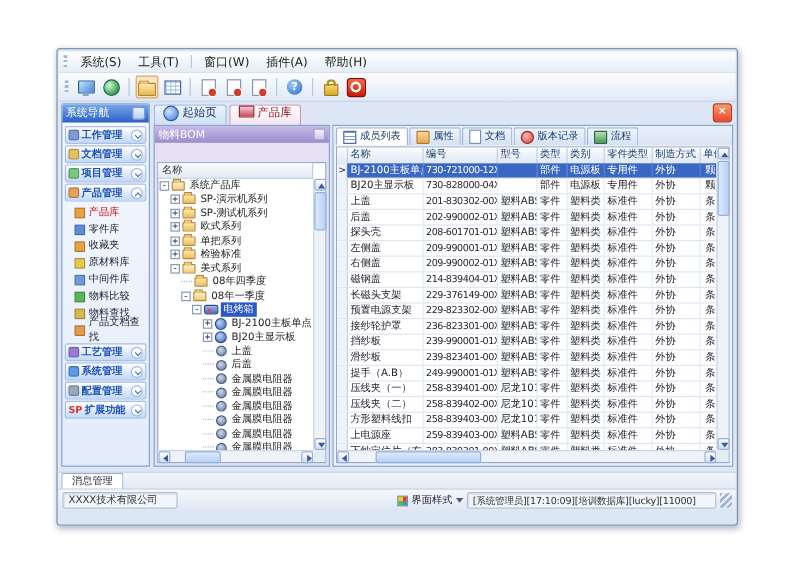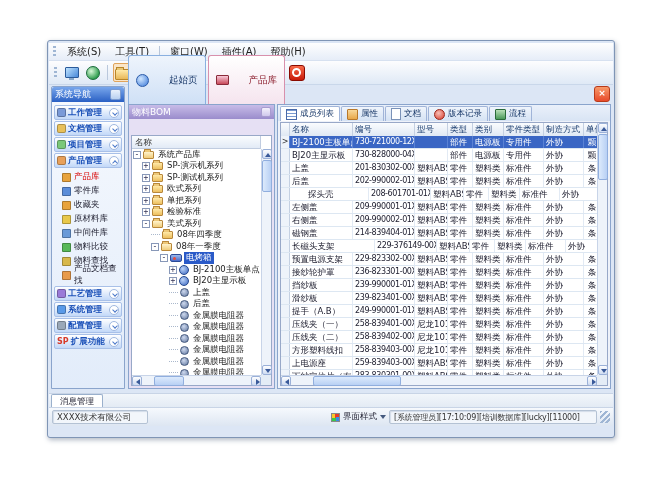--- a/index.html
+++ b/index.html
@@ -27,21 +27,21 @@
   .i-grid{width:12px;height:10px;background:#fff;border:1px solid #4a6aa8;background-image:linear-gradient(#9ab8e0 1px,transparent 1px),linear-gradient(90deg,#9ab8e0 1px,transparent 1px);background-size:4px 3.3px;}
   .i-doc{width:10px;height:12px;background:#fff;border:1px solid #8898b0;position:relative;}
   .i-doc:after{content:"";position:absolute;right:-2px;bottom:-2px;width:6px;height:6px;border-radius:50%;background:#d83a2a;border:1px solid #fff;}
   .i-help{width:13px;height:13px;border-radius:50%;background:radial-gradient(circle at 35% 30%,#9ac8f8,#2a68c8);color:#fff;font-weight:bold;font-size:9px;display:flex;align-items:center;justify-content:center;}
   .i-lock{width:10px;height:8px;background:linear-gradient(#f8d868,#d8a828);border:1px solid #a87818;border-radius:1px;position:relative;margin-top:4px;}
   .i-lock:before{content:"";position:absolute;top:-5px;left:1px;width:4px;height:4px;border:2px solid #b8901a;border-bottom:none;border-radius:4px 4px 0 0;}
   .i-power{width:14px;height:14px;border-radius:3px;background:linear-gradient(#f86a4a,#c81a0a);border:1px solid #8a0a00;display:flex;align-items:center;justify-content:center;}
   .i-power:before{content:"";width:5px;height:5px;border:2px solid #fff;border-radius:50%;}
   
   .doctabs{position:absolute;left:80px;top:45px;right:2px;height:18px;display:flex;align-items:flex-end;gap:2px;}
-  .dtab{height:16px;display:flex;align-items:center;gap:20px;padding:16px 7px;border:1px solid #8ab0e0;border-bottom:none;
+  .dtab{height:16px;display:flex;gap:3px;padding:0 7px;border:1px solid #8ab0e0;border-bottom:none;
         border-radius:3px 3px 0 0;background:linear-gradient(#eef4fc,#cfe0f6);font-size:9.5px;color:#1a3a6a;cursor:default;}
   .dtab.active{background:linear-gradient(#ffffff,#f5e4ee);border-color:#d890ac;color:#8a1a2a;}
   .i-home{width:11px;height:11px;border-radius:50%;background:radial-gradient(circle at 35% 35%,#cfe6ff,#3a78d8);border:1px solid #2a5aa8;}
   .i-product{width:11px;height:8px;background:linear-gradient(#f8c8d8,#c84a5a);border:1px solid #8a2a3a;border-radius:1px;}
   .closebtn{position:absolute;right:2px;top:0;width:14px;height:14px;border-radius:3px;background:linear-gradient(#f89a6a,#e84a2a);
             border:1px solid #b83a1a;color:#fff;font-size:9px;line-height:12px;text-align:center;font-weight:bold;cursor:default;}
   .closebtn:before{content:"×";}
   
   .sidebar{position:absolute;left:3px;top:45px;width:74px;height:303px;border:1px solid #8aa4cc;background:linear-gradient(#f6f9fe,#e2ecfa);border-radius:2px 2px 0 0;box-sizing:border-box;}
   .sb-header{height:15px;background:linear-gradient(#79a7ec,#2a60c4);color:#fff;font-size:9px;display:flex;align-items:center;padding:0 3px;border-radius:2px 2px 0 0;}
@@ -481,21 +481,21 @@
               <div class="td code" style="width: 62px;">202-990002-01X</div>
               <div class="td" style="width: 33px;">塑料ABS</div>
               <div class="td" style="width: 25px;">零件</div>
               <div class="td" style="width: 31px;">塑料类</div>
               <div class="td" style="width: 40px;">标准件</div>
               <div class="td" style="width: 40px;">外协</div>
               <div class="td" style="width: 17px; text-align: center;">条</div>
             </div>
             <div class="tr">
               <div class="td ind" style="width: 9px;"></div>
-              <div class="td" style="width: 63px; margin-left: 16px;">探头壳</div>
+              <div class="td" style="width: 63px;">探头壳</div>
               <div class="td code" style="width: 62px;">208-601701-01X</div>
               <div class="td" style="width: 33px;">塑料ABS</div>
               <div class="td" style="width: 25px;">零件</div>
               <div class="td" style="width: 31px;">塑料类</div>
               <div class="td" style="width: 40px;">标准件</div>
               <div class="td" style="width: 40px;">外协</div>
               <div class="td" style="width: 17px; text-align: center;">条</div>
             </div>
             <div class="tr">
               <div class="td ind" style="width: 9px;"></div>
@@ -525,21 +525,21 @@
               <div class="td code" style="width: 62px;">214-839404-01X</div>
               <div class="td" style="width: 33px;">塑料ABS</div>
               <div class="td" style="width: 25px;">零件</div>
               <div class="td" style="width: 31px;">塑料类</div>
               <div class="td" style="width: 40px;">标准件</div>
               <div class="td" style="width: 40px;">外协</div>
               <div class="td" style="width: 17px; text-align: center;">条</div>
             </div>
             <div class="tr">
               <div class="td ind" style="width: 9px;"></div>
-              <div class="td" style="width: 85px;">长磁头支架</div>
+              <div class="td" style="width: 63px;">长磁头支架</div>
               <div class="td code" style="width: 62px;">229-376149-00X</div>
               <div class="td" style="width: 33px;">塑料ABS</div>
               <div class="td" style="width: 25px;">零件</div>
               <div class="td" style="width: 31px;">塑料类</div>
               <div class="td" style="width: 40px;">标准件</div>
               <div class="td" style="width: 40px;">外协</div>
               <div class="td" style="width: 17px; text-align: center;">条</div>
             </div>
             <div class="tr">
               <div class="td ind" style="width: 9px;"></div>

